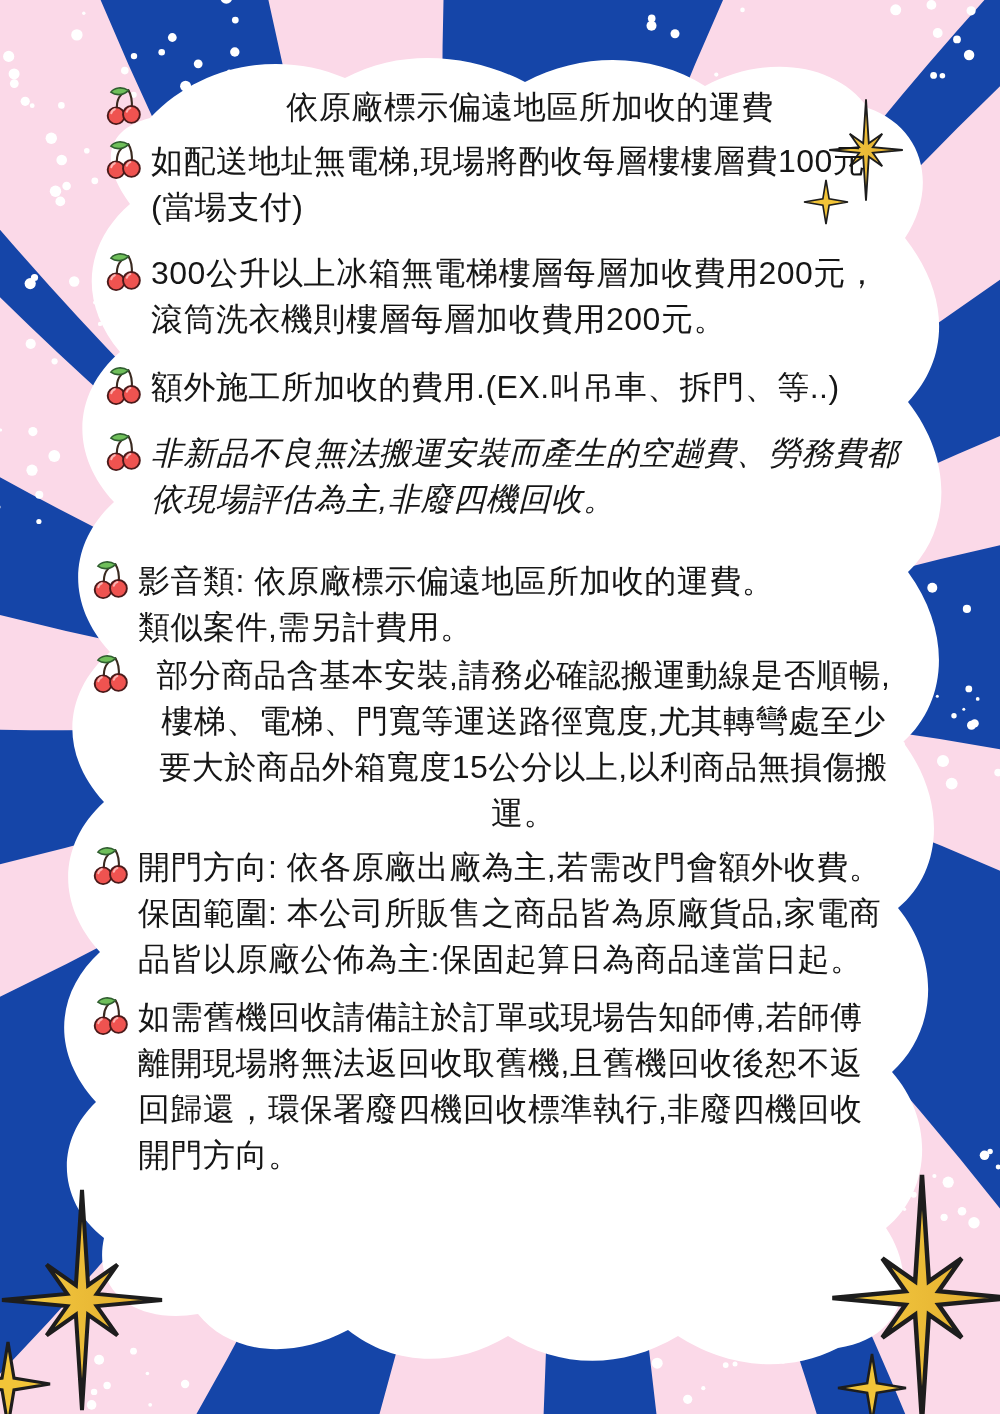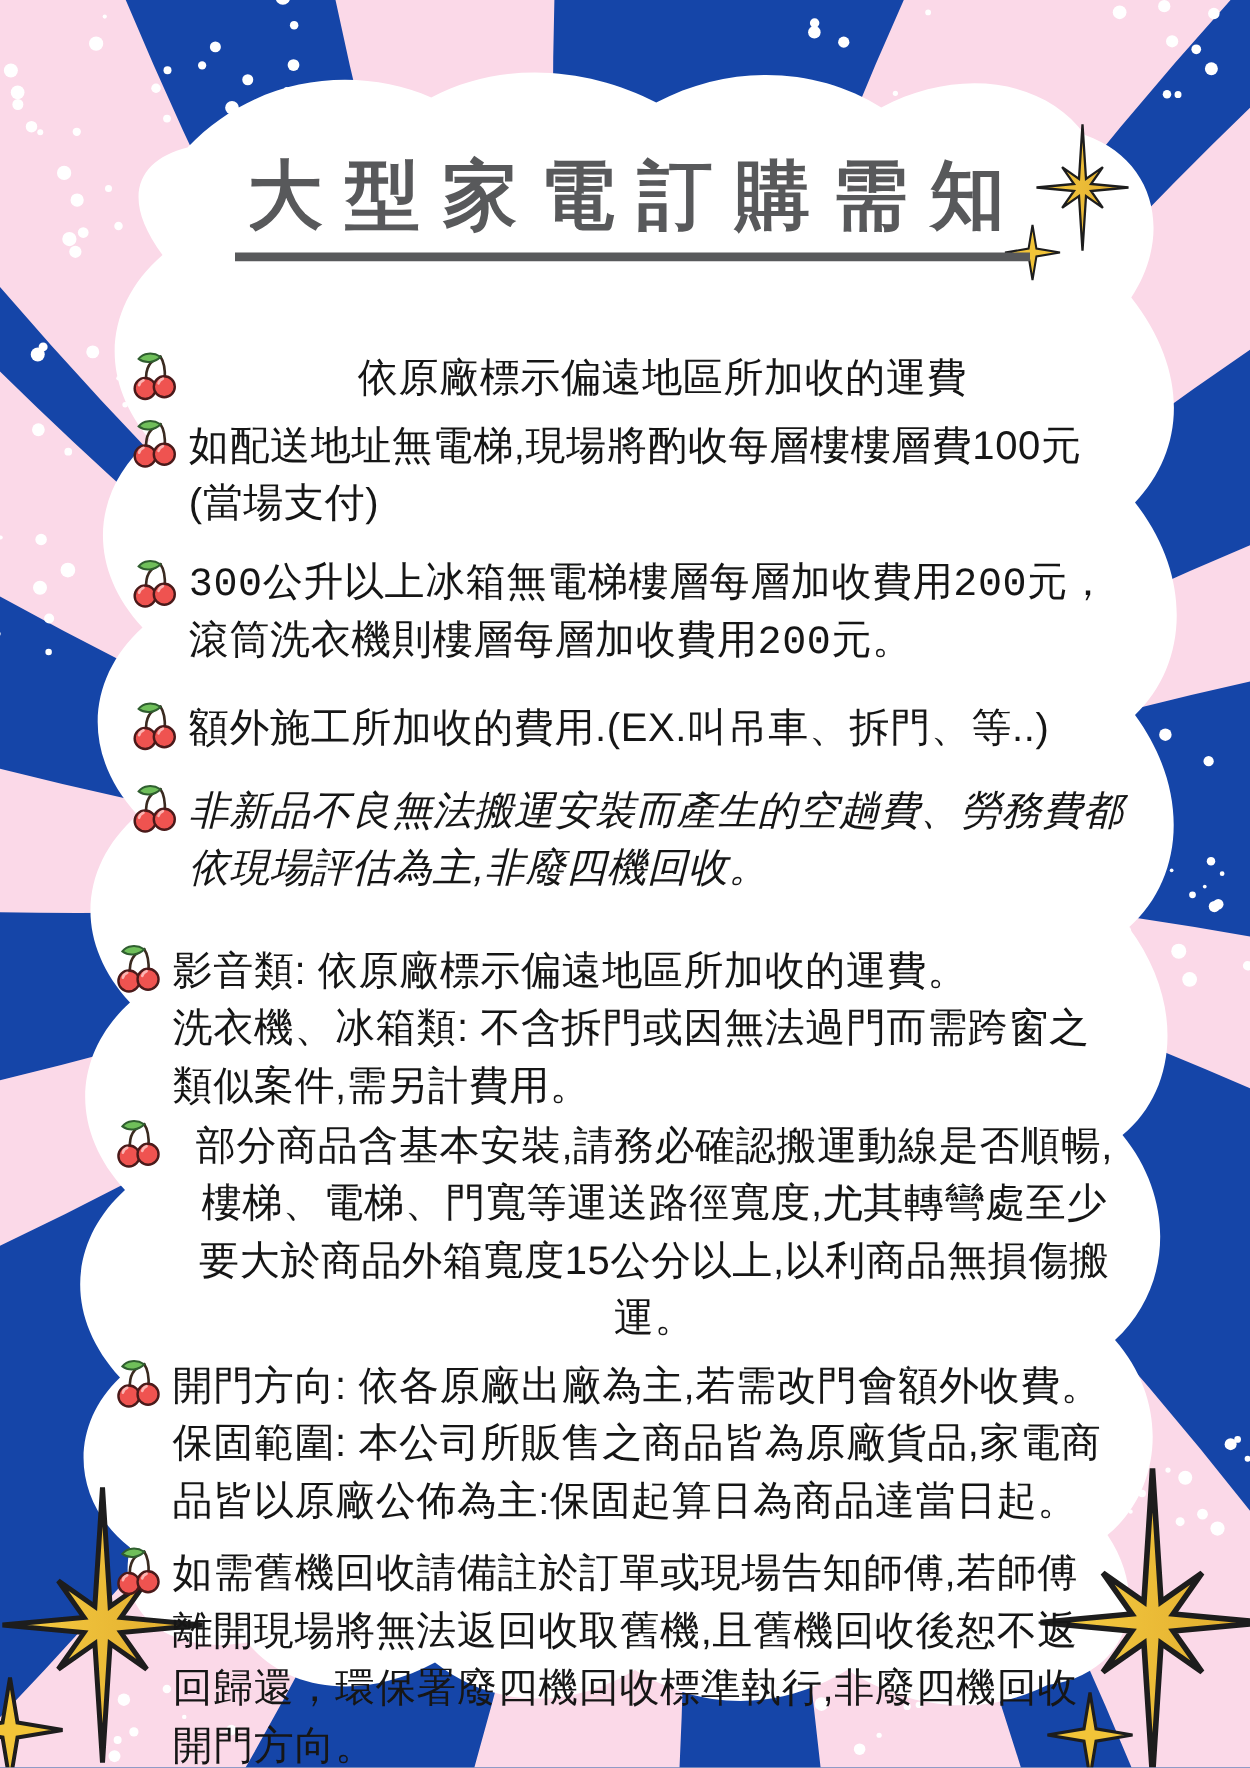--- a/index.html
+++ b/index.html
@@ -22,21 +22,21 @@
     border-bottom:7px solid #58595b;
     white-space:nowrap;
   }
   .notice-list{font-size:32px;line-height:46px;font-weight:500;letter-spacing:0.5px;}
   .item{display:flex;align-items:flex-start;}
   .item.flush{margin-left:-13px;}
   .cherry{width:42px;height:42px;flex:0 0 42px;margin:2px 6px 0 0;}
   .lines{flex:1;min-width:0;}
   .ln{white-space:nowrap;}
   
-  .mb8{margin-bottom:8px;text-align:center;}  .mb20{margin-bottom:20px;} .mb22{margin-bottom:22px;font-family:Liberation Mono, monospace;}
+  .mb8{margin-bottom:8px;text-align:center;}  .mb20{margin-bottom:20px;} .mb22{margin-bottom:22px;}
   .mb24{margin-bottom:36px;font-style:italic;}.mb2{margin-bottom:2px;}   .mb12{margin-bottom:12px;justify-content:flex-end;}
   .mb0{margin-bottom:0;}
 </style>
 </head>
 <body>
 
 <div class="stage">
 
   <svg class="bg" viewBox="0 0 1000 1414" xmlns="http://www.w3.org/2000/svg" aria-hidden="true">
     <defs>
@@ -240,23 +240,20 @@
       <use href="#star8" x="-115" y="-115" width="230" height="230" transform="translate(82,1300) scale(1.0)"></use>
       <use href="#star4" x="-45" y="-45" width="90" height="90" transform="translate(8,1384) scale(1.05)"></use>
     </g>
     <g>
       <use href="#star8" x="-115" y="-115" width="230" height="230" transform="translate(922,1298) scale(1.12)"></use>
       <use href="#star4" x="-45" y="-45" width="90" height="90" transform="translate(872,1388) scale(0.85)"></use>
     </g>
   </svg>
 
   <div class="content">
-    <div class="title-wrap">
-      <h1 class="title">大型家電訂購需知</h1>
-    </div>
 
     <div class="notice-list">
 
       <div class="item mb8">
         <svg class="cherry" viewBox="0 0 48 48">
             <use href="#cherry-sym"></use>
           </svg>
         <div class="lines">
           <div class="ln">依原廠標示偏遠地區所加收的運費</div>
         </div>
@@ -300,21 +297,20 @@
           <div class="ln">依現場評估為主,非廢四機回收。</div>
         </div>
       </div>
 
       <div class="item flush mb2">
         <svg class="cherry" viewBox="0 0 48 48">
             <use href="#cherry-sym"></use>
           </svg>
         <div class="lines">
           <div class="ln">影音類: 依原廠標示偏遠地區所加收的運費。</div>
-          <div class="ln">洗衣機、冰箱類: 不含拆門或因無法過門而需跨窗之</div>
           <div class="ln">類似案件,需另計費用。</div>
         </div>
       </div>
 
       <div class="item flush mb8">
         <svg class="cherry" viewBox="0 0 48 48">
             <use href="#cherry-sym"></use>
           </svg>
         <div class="lines">
           <div class="ln">部分商品含基本安裝,請務必確認搬運動線是否順暢,</div>

